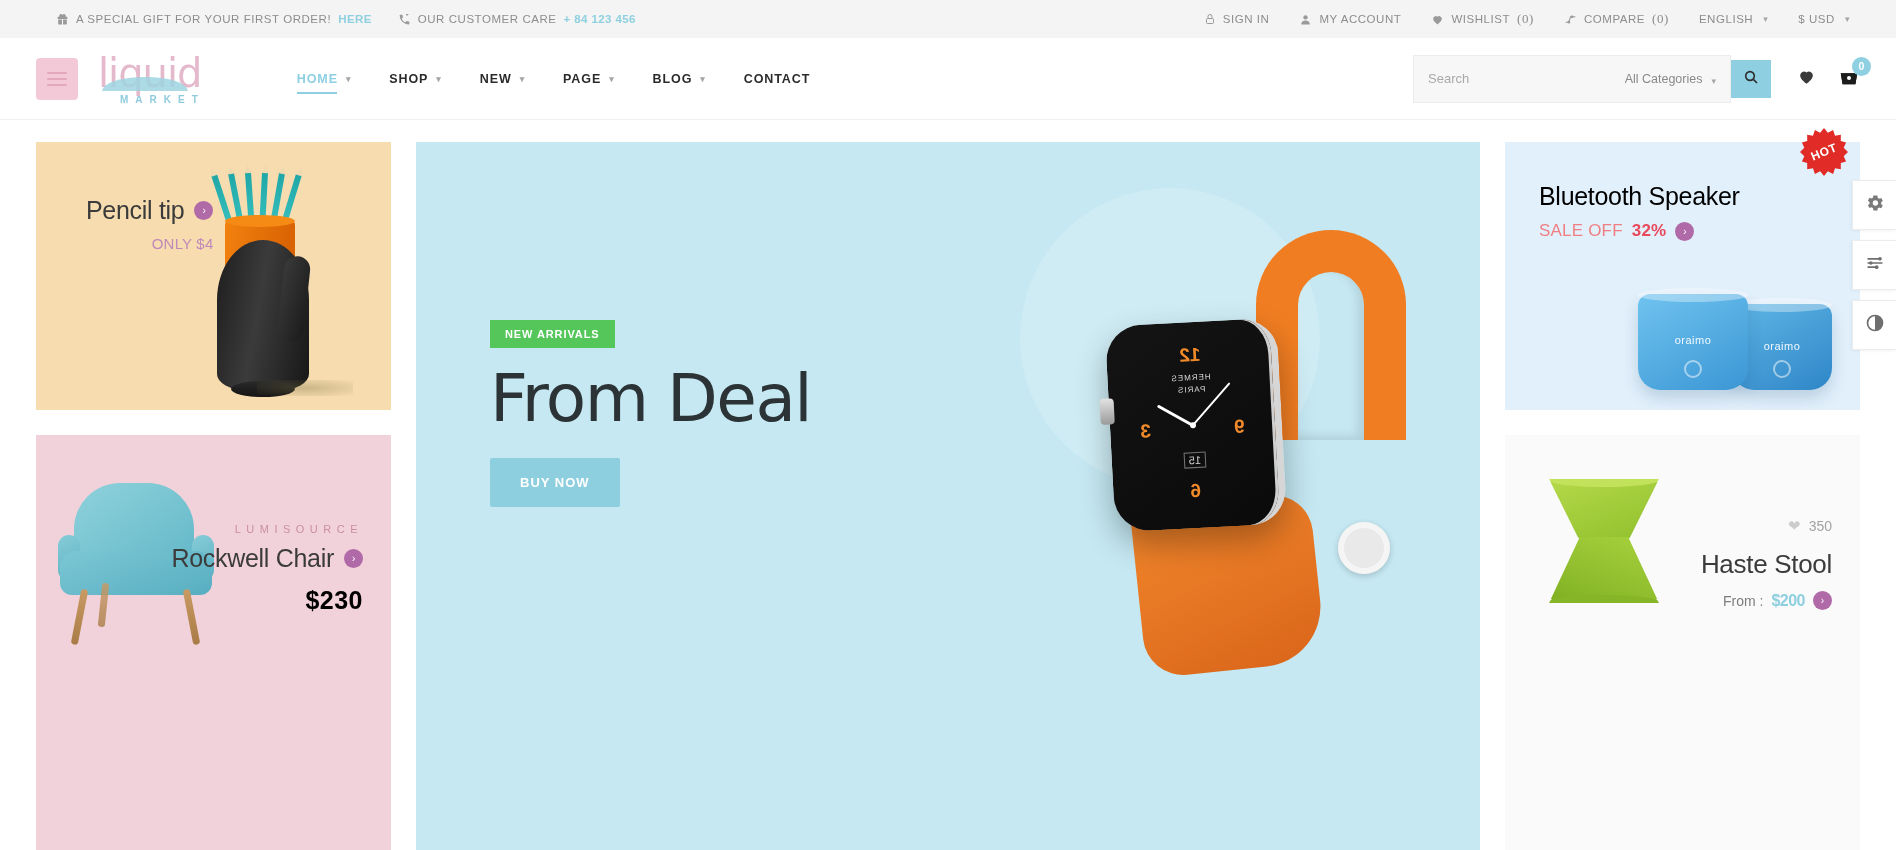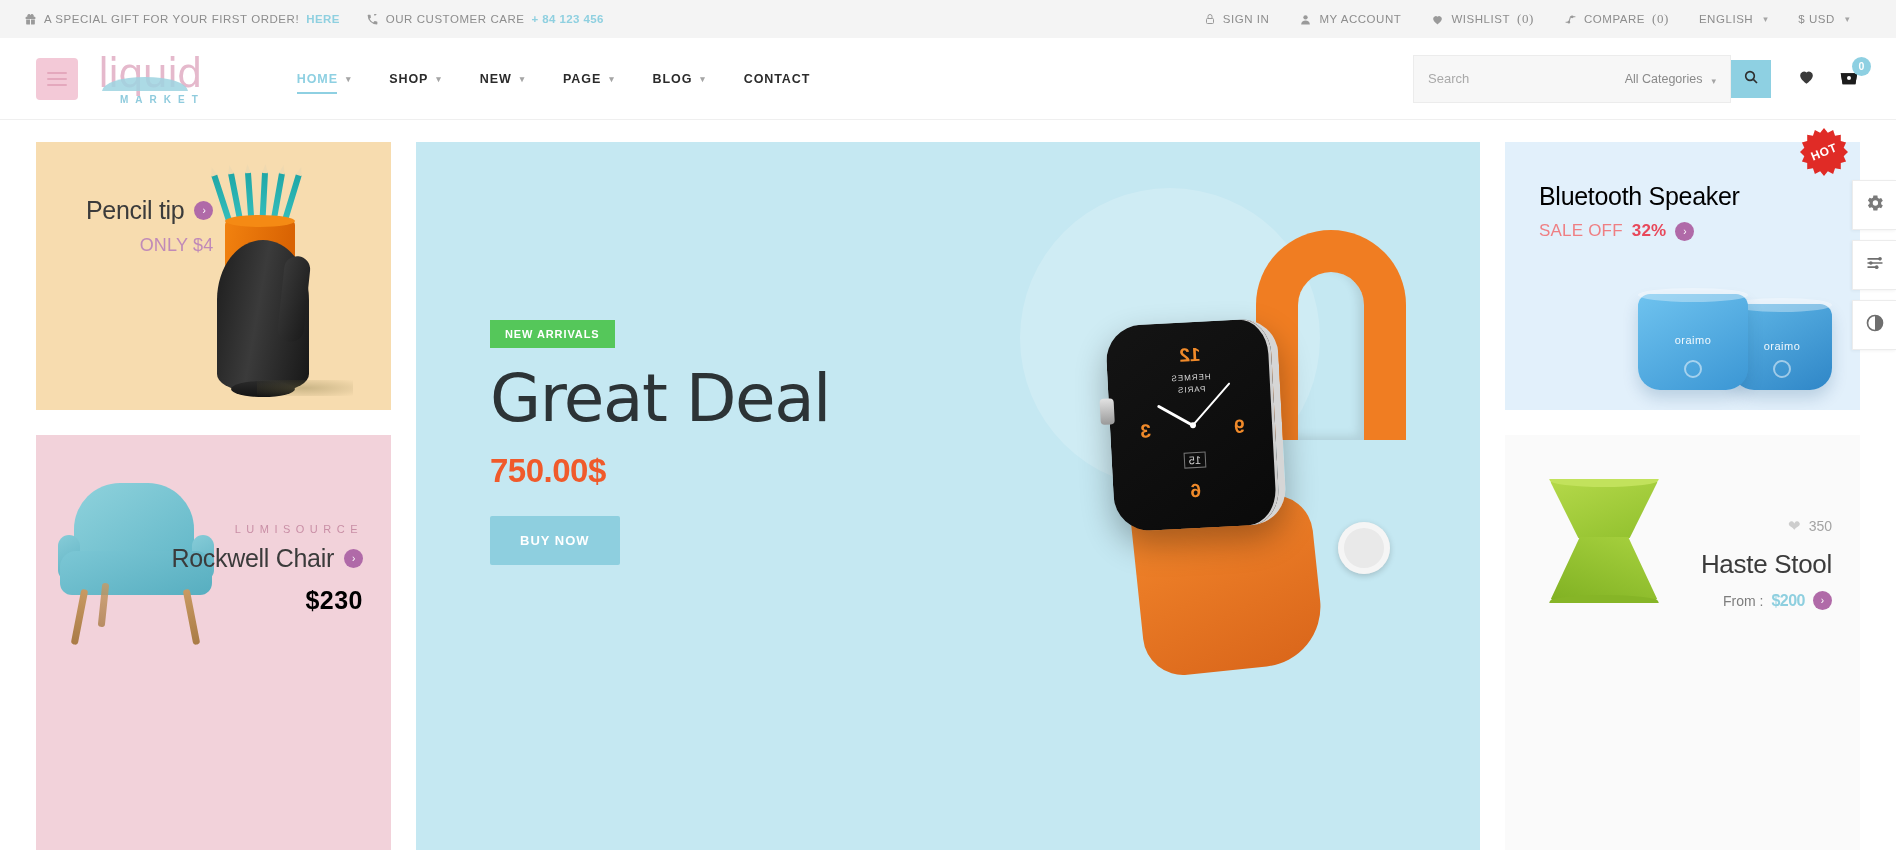--- a/index.html
+++ b/index.html
@@ -8,21 +8,21 @@
     background: #ffffff;
     font-family: "Liberation Sans", sans-serif;
     overflow: hidden;
   }
 
   
   .topbar {
     height: 38px;
     background: #f4f4f4;
     display: flex;
-    padding: 0 46px 0 24px;
+    padding: 0 46px 0 56px;
     font-size: 11.5px;
     letter-spacing: .55px;
     color: #8d8d8d;
   }
   .tb-left { display: flex; align-items: center; gap: 26px; }
   .tb-right { margin-left: auto; display: flex; align-items: center; gap: 30px; }
   .tb-item { display: flex; align-items: center; gap: 7px; white-space: nowrap; }
   .tb-accent { color: #8fd0e0; font-weight: 700; letter-spacing: .4px; }
   .tb-ico { display: inline-flex; align-items: center; color: #9a9a9a; }
   .tb-ico svg { display: block; }
@@ -128,21 +128,21 @@
   
   .b-pencil { height: 268px; background: #f7dcaf; }
   .b-pencil .txt { position: absolute; left: 34px; top: 54px; }
   .b-title-dark { font-size: 25px; color: #3b3b3b; font-weight: 400; letter-spacing: -.3px; display: flex; align-items: center; gap: 10px; margin-left: 16px; }
   .arrow-badge {
     width: 19px; height: 19px; border-radius: 50%;
     background: #b06aa8; color: #fff; font-size: 10px;
     display: inline-flex; align-items: center; justify-content: center;
     flex: none;
   }
-  .b-sub-purple { font-size: 18px; color: #c08ab8; margin-top: 10px; text-align: right; letter-spacing: .2px; }
+  .b-sub-purple { font-size: 15px; color: #c08ab8; margin-top: 10px; text-align: right; letter-spacing: .2px; }
 
   
   .pencil-art { position: absolute; right: 46px; top: 16px; width: 150px; height: 240px; }
   .hand {
     position: absolute; left: 22px; bottom: 8px; width: 92px; height: 150px;
     background: linear-gradient(100deg,#1d1d1d,#3b3b3b 45%,#171717);
     border-radius: 46px 46px 28px 28px / 60px 60px 16px 16px;
   }
   .hand::after {
     content:""; position:absolute; left:14px; bottom:-7px; width:64px; height:16px;
@@ -617,22 +617,21 @@
             <div class="wf-date">15</div>
             <div class="wf-hand wf-h"></div>
             <div class="wf-hand wf-m"></div>
             <div class="wf-pin"></div>
           </div>
         </div>
       </div>
 
       <div class="hero-txt">
         <div class="hero-badge">NEW ARRIVALS</div>
-        <div class="hero-title">Great Deal</div>
-        <div class="hero-price">750.00$</div>
+        <div class="hero-title">From Deal</div>
         <button class="hero-cta">BUY NOW</button>
       </div>
     </div>
   </div>
 
   <div class="col-right">
 
     <div class="banner b-speaker">
       <div class="txt">
         <div class="b-sp-title">Bluetooth Speaker</div>

